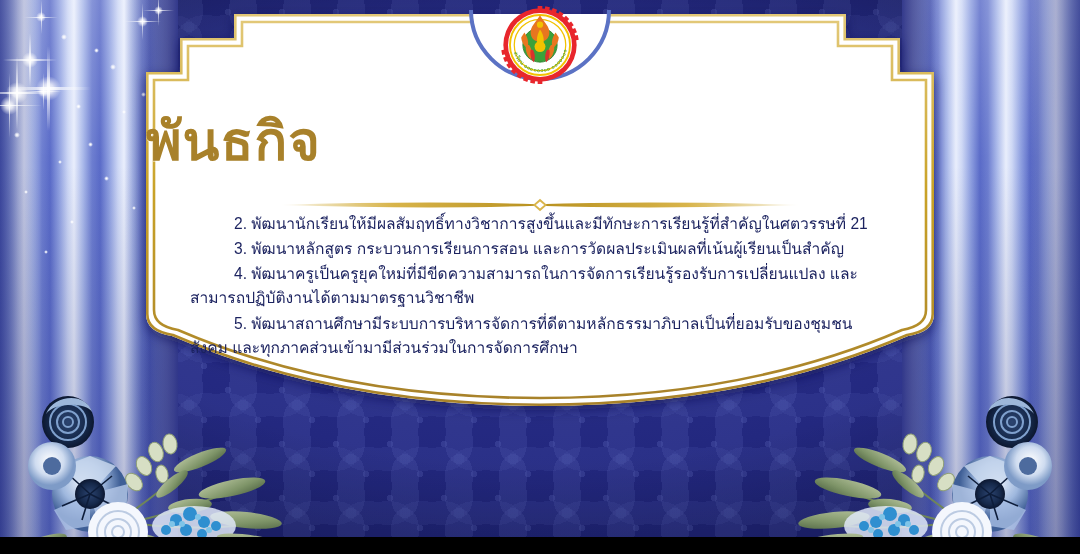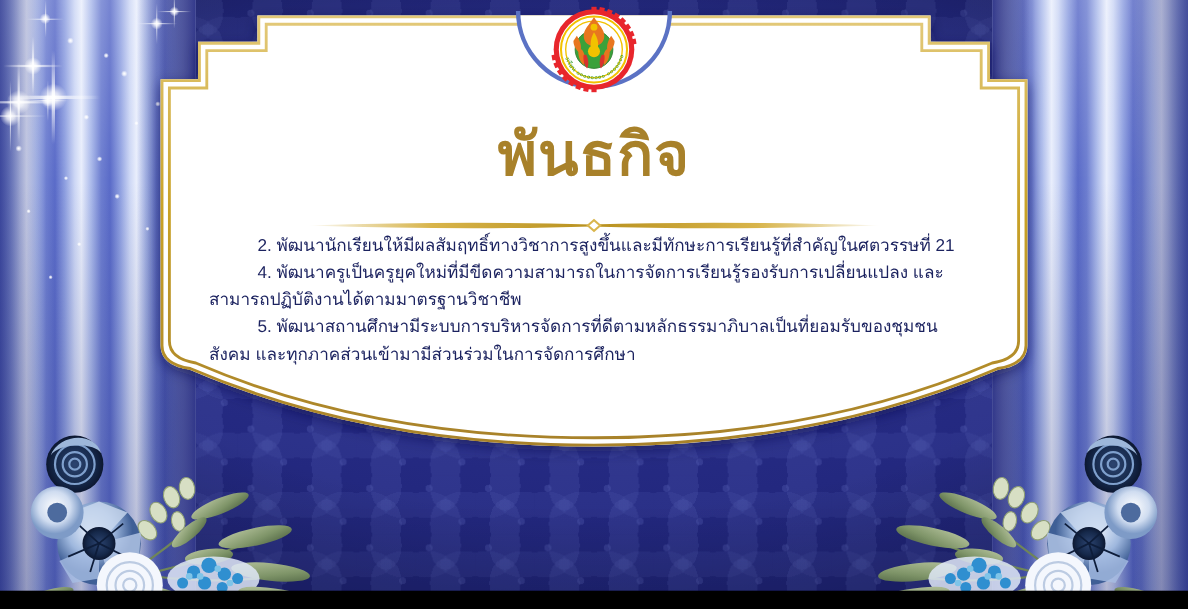--- a/index.html
+++ b/index.html
@@ -130,21 +130,20 @@
   #emblem {
     position: relative;
     width: 78px;
     height: 78px;
     margin-top: 6px;
   }
   #title {
     position: absolute;
     left: 0; right: 0;
     top: 100px;
-    text-align: center;
     font-size: 54px;
     font-weight: bold;
     letter-spacing: 1px;
     color: #a8812a;
     line-height: 1;
     text-shadow: 0 1px 0 rgba(255,255,255,.6);
   }
   #divider {
     position: absolute;
     left: 50%;
@@ -363,20 +362,21 @@
           </linearGradient>
         </defs>
         <path d="M 4,7 Q 150,2.6 262,6.2 Q 380,2.6 526,7 Q 380,11.4 262,7.8 Q 150,11.4 4,7 Z" fill="url(#divg)"></path>
         <path d="M 265,0.8 L 272,7 L 265,13.2 L 258,7 Z" fill="#d9b54c"></path>
         <path d="M 265,3.4 L 269.2,7 L 265,10.6 L 260.8,7 Z" fill="#ffffff"></path>
       </svg>
     </div>
 
     <div id="body-text">
       <p>2. พัฒนานักเรียนให้มีผลสัมฤทธิ์ทางวิชาการสูงขึ้นและมีทักษะการเรียนรู้ที่สำคัญในศตวรรษที่ 21</p>
+      <p>3. พัฒนาหลักสูตร กระบวนการเรียนการสอน และการวัดผลประเมินผลที่เน้นผู้เรียนเป็นสำคัญ</p>
       <p>4. พัฒนาครูเป็นครูยุคใหม่ที่มีขีดความสามารถในการจัดการเรียนรู้รองรับการเปลี่ยนแปลง และสามารถปฏิบัติงานได้ตามมาตรฐานวิชาชีพ</p>
       <p>5. พัฒนาสถานศึกษามีระบบการบริหารจัดการที่ดีตามหลักธรรมาภิบาลเป็นที่ยอมรับของชุมชน สังคม และทุกภาคส่วนเข้ามามีส่วนร่วมในการจัดการศึกษา</p>
     </div>
   </div>
 
   <div class="flowers left">
     <svg viewBox="0 0 300 180" width="300" height="180">
       <defs>
         <radialGradient id="fl1" cx="40%" cy="35%">
           <stop offset="0%" stop-color="#e9f0fb"></stop>

